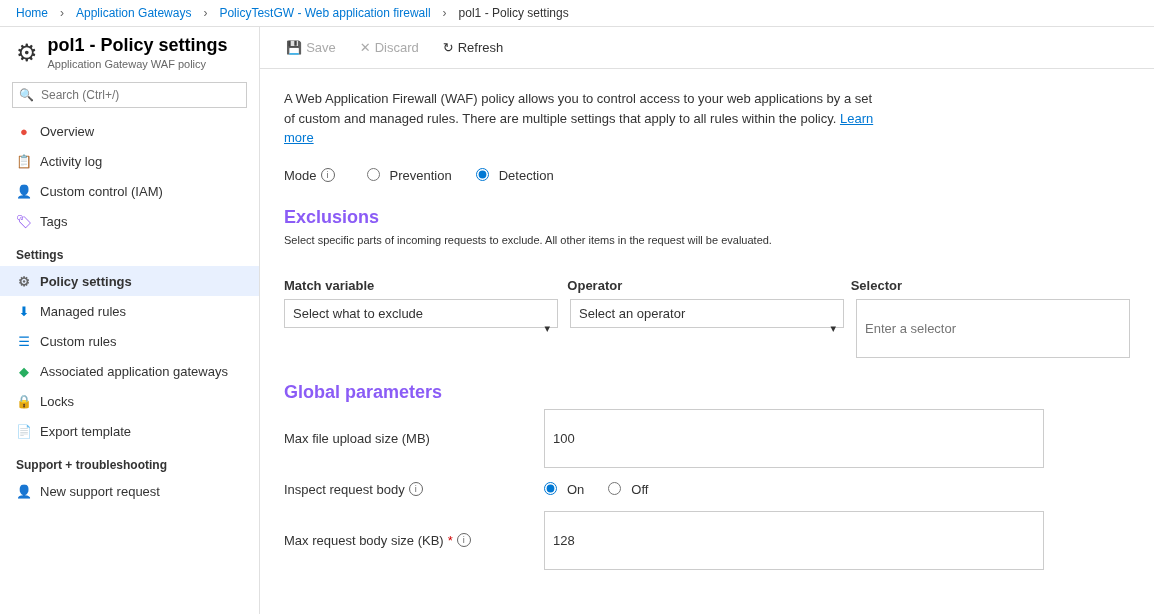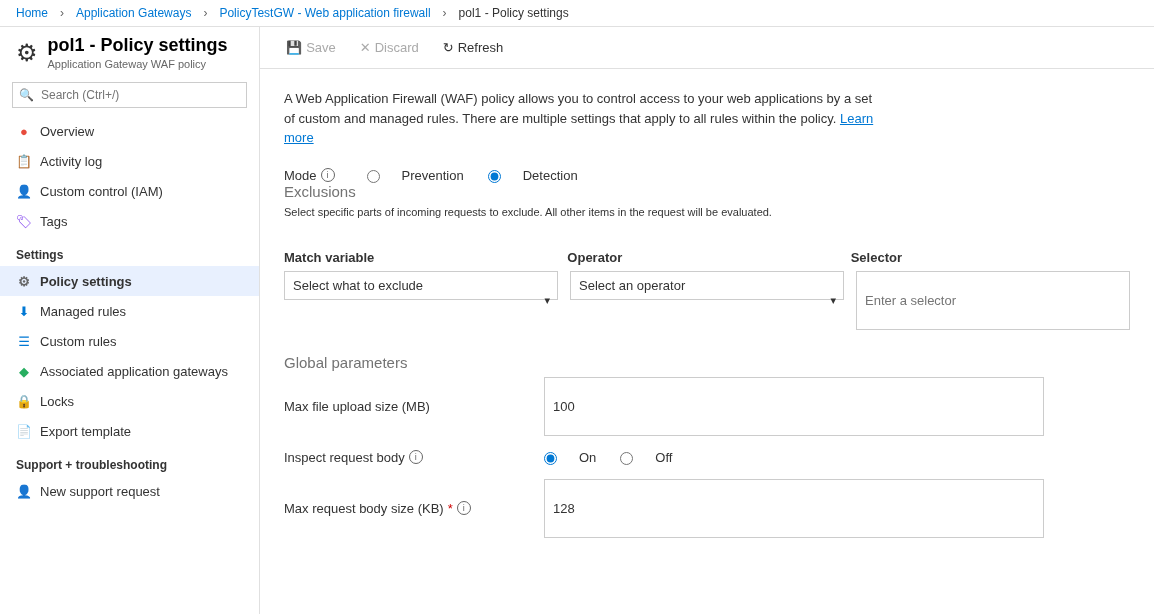--- a/index.html
+++ b/index.html
@@ -34,27 +34,27 @@
     .content { flex: 1; display: flex; flex-direction: column; overflow: hidden; }
     .toolbar { display: flex; align-items: center; gap: 4px; padding: 8px 16px; border-bottom: 1px solid #e0e0e0; background: #fff; }
     .toolbar-btn { display: flex; align-items: center; gap: 4px; padding: 5px 10px; background: #fff; border: none; cursor: pointer; font-size: 13px; color: #333; }
     .toolbar-btn.disabled { color: #aaa; cursor: default; }
 
     .content-body { flex: 1; overflow-y: auto; padding: 20px 24px; }
 
     .description-text { font-size: 13px; color: #333; line-height: 1.5; max-width: 600px; margin-bottom: 20px; }
     .description-text a { color: #0078d4; text-decoration: underline; cursor: pointer; }
 
-    .mode-row { display: flex; align-items: center; gap: 32px; }
+    .mode-row { display: flex; align-items: center; gap: 32px; margin-bottom: 24px; }
     .mode-label { font-size: 13px; color: #333; display: flex; align-items: center; gap: 4px; }
     .radio-group { display: flex; align-items: center; gap: 24px; }
-    .radio-option { display: flex; align-items: flex-end; gap: 22px; cursor: pointer; font-size: 13px; }
+    .radio-option { display: flex; align-items: flex-start; gap: 10px; cursor: pointer; font-size: 13px; }
     .radio-option input[type=radio] { accent-color: #0078d4; cursor: pointer; }
 
-    .section-title { font-size: 15px; font-weight: 400; color: #737373; margin-bottom: 6px; }
+    .section-title { font-size: 18px; font-weight: 700; color: #8b5cf6; margin-bottom: 6px; }
     .section-desc { font-size: 11px; color: #333; margin-bottom: 32px; }
 
     .exclusions-table { width: 100%; }
     .exclusions-header { display: grid; grid-template-columns: 1fr 1fr 1fr; gap: 4px; margin-bottom: 6px; }
     .exclusions-header span { font-size: 13px; font-weight: 600; color: #333; }
     .exclusions-row { display: grid; grid-template-columns: 1fr 1fr 1fr; gap: 12px; }
     
     select.dropdown { width: 100%; padding: 6px 8px; border: 1px solid #ccc; background: #fff; font-size: 13px; color: #333; appearance: none; -webkit-appearance: none; cursor: pointer; }
     .select-wrapper { position: relative; }
     .select-wrapper::after { content: '▾'; position: absolute; right: 8px; top: 50%; transform: translateY(-50%); pointer-events: none; color: #333; font-size: 11px; }

